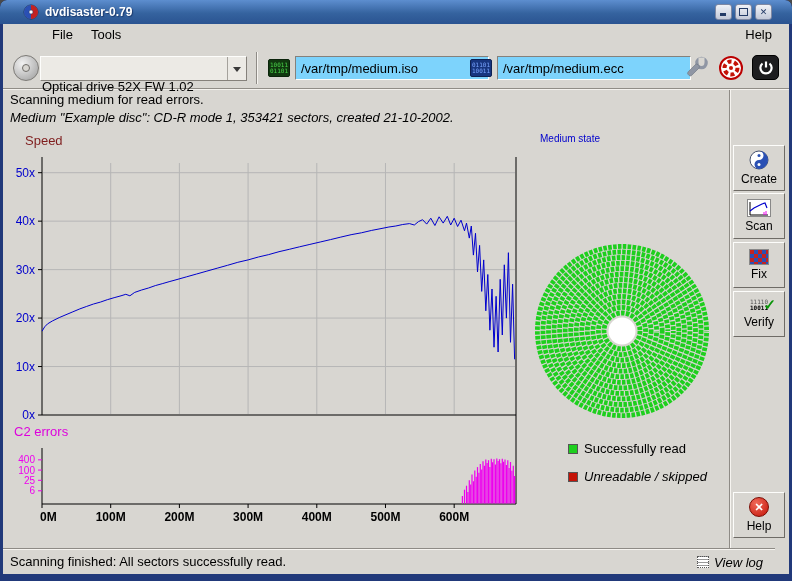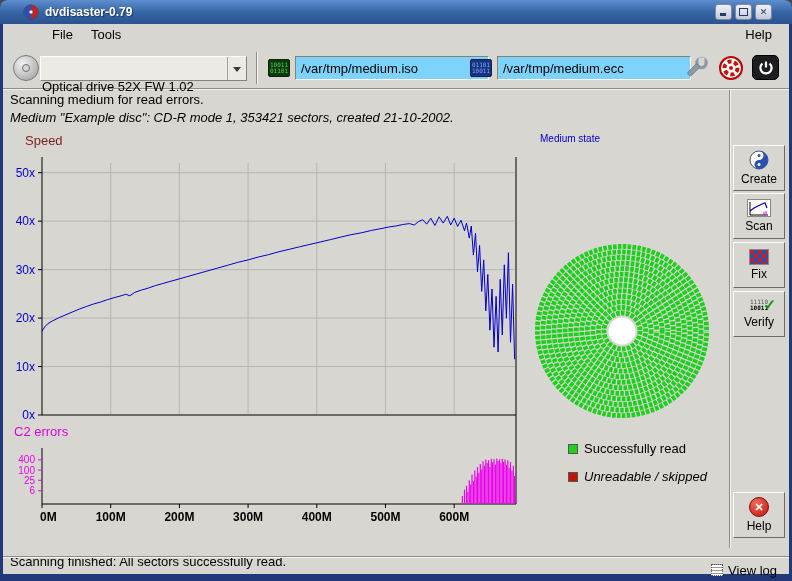--- a/index.html
+++ b/index.html
@@ -97,22 +97,22 @@
   .verify-icon { position:relative; width:28px; height:14px; }
   .verify-icon .check { position:absolute; right:-3px; top:-3px; color:#089408;
                         font-size:15px; font-weight:bold; }
   .stop-icon { width:20px; height:20px; border-radius:50%;
                background:radial-gradient(circle at 35% 30%, #f06a5a, #c41307);
                border:1px solid #7c0b03; color:#fff; font-size:11px; font-weight:bold;
                line-height:19px; text-align:center; }
 
   
   .scan-result { position:absolute; left:7px; top:530px; font-size:13px; }
-  .footer { position:absolute; left:0; right:0; bottom:0; height:18px;
-            border-top:1px solid #8e8b86; box-shadow:inset 0 1px 0 #f6f4f0; }
+  .footer { position:absolute; left:0; right:14px; bottom:0; height:26px;
+            border-top:1px solid #8e8b86; box-shadow:inset 0 1px 0 #f6f4f0;font-style:italic; }
   .viewlog-btn { position:absolute; right:6px; top:3px; height:20px; padding:0 6px;
                  display:flex; align-items:center; gap:5px; font-size:13px; }
   .log-icon { width:12px; height:12px; border:1px dotted #555; background:#fff;
               display:inline-block;
               background-image:linear-gradient(#999 1px, transparent 1px);
               background-size:100% 3px; background-position:0 2px; }
 
   svg text { font-family:"Liberation Sans", sans-serif; }
 </style>
 </head>

